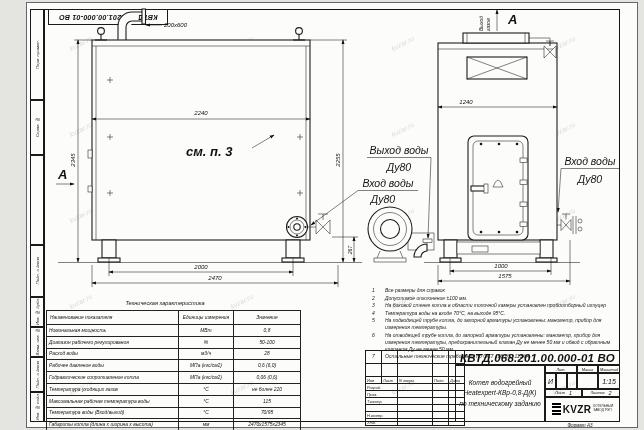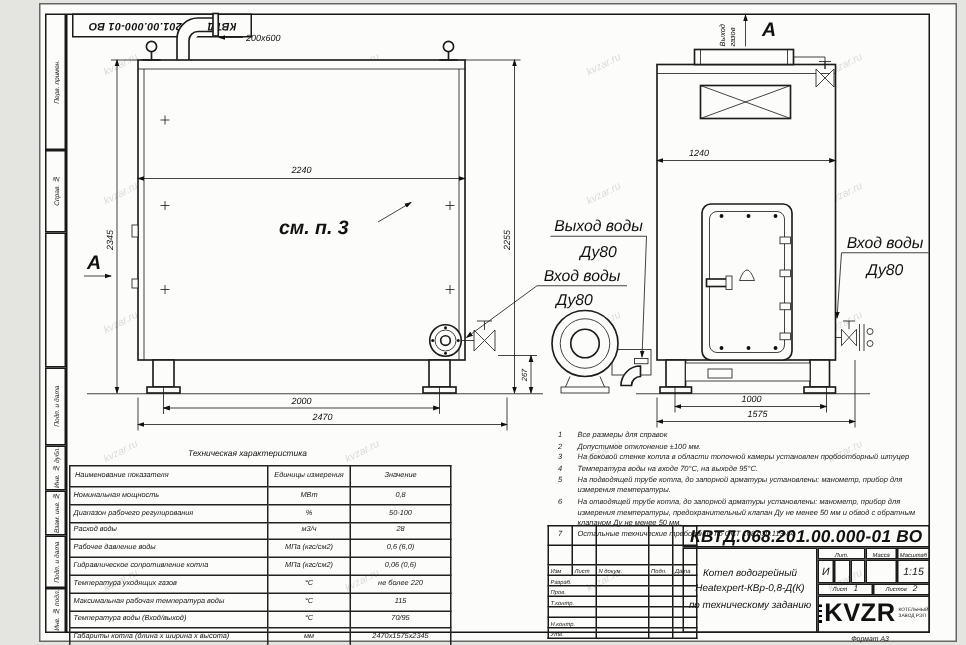--- a/index.html
+++ b/index.html
@@ -44,21 +44,21 @@
   #tb table{border-collapse:collapse;table-layout:fixed;position:absolute;left:0;top:0;}
   #tb td{border:0.9px solid #1a1a1a;font-size:3.9px;font-style:italic;padding:0 1px;
          height:6px;white-space:nowrap;overflow:hidden;color:#222;}
   #docnum{left:90px;top:0;width:165px;height:15px;font-size:11.5px;font-weight:600;
           letter-spacing:.2px;}
   #namecell{left:90px;top:15px;width:90px;height:57px;flex-direction:column;font-size:6.6px;
             line-height:1.55;text-align:center;}
   .hsm{font-size:3.9px;}
   #logo{left:180px;top:46.5px;width:75px;height:25.5px;gap:2px;}
   #logo .bars{width:9px;height:13px;background:repeating-linear-gradient(#000 0 1.8px,transparent 1.8px 3.4px);}
-  #logo .kv{font-weight:800;font-size:17px;font-style:normal;letter-spacing:.3px;}
+  #logo .kv{font-weight:800;font-size:10px;font-style:normal;letter-spacing:.3px;}
   #logo .sub{font-size:3.2px;font-style:normal;line-height:1.2;color:#222;}
   #fmt{position:absolute;left:540px;top:422.5px;width:80px;text-align:center;font-size:4.6px;
        font-style:italic;z-index:3;}
   
   #dwg{position:absolute;left:0;top:0;z-index:2;}
   #dwg .ln{stroke:#1c1c1c;fill:none;stroke-width:1.1;}
   #dwg .th{stroke:#1c1c1c;fill:none;stroke-width:0.55;}
   #dwg .fw{fill:#fcfcfa;}
   #dwg text{font-family:"Liberation Sans",sans-serif;font-style:italic;fill:#111;}
   #dwg .dt{font-size:6px;}

